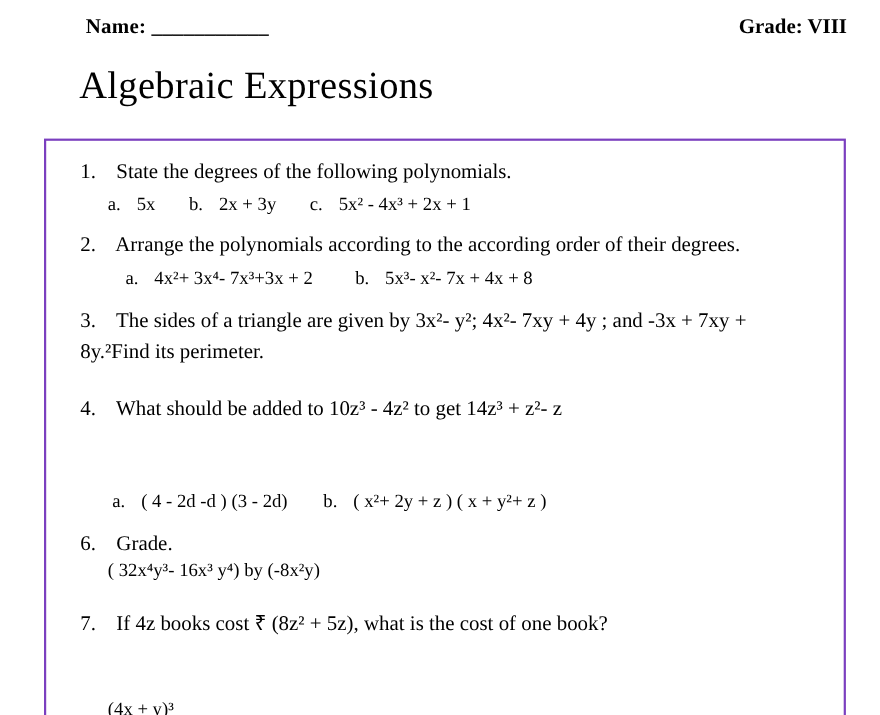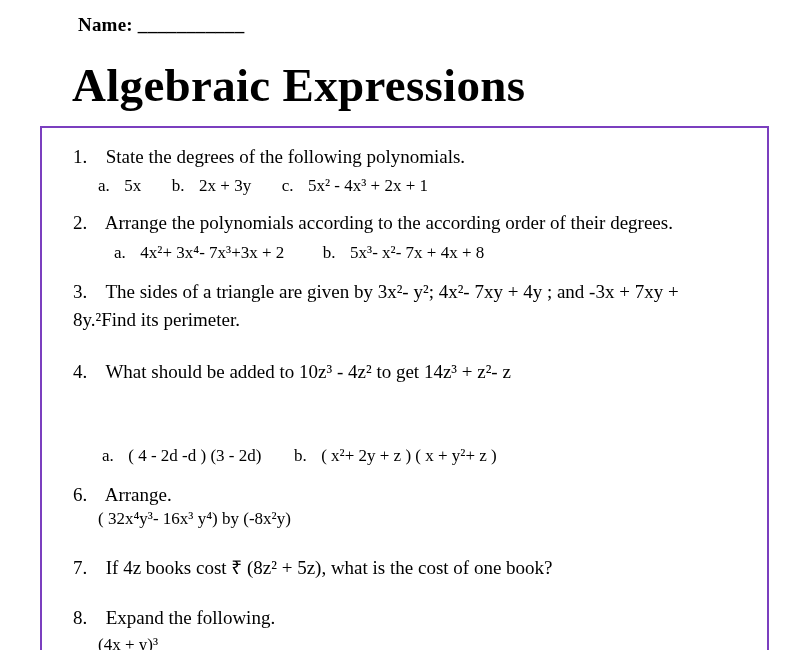--- a/index.html
+++ b/index.html
@@ -40,22 +40,22 @@
     position: absolute;
     right: 30px;
     top: 0;
     font-size: 19px;
     font-weight: bold;
   }
   .title {
     position: absolute;
     left: 72px;
     top: 58px;
-    font-size: 47px;
-    font-weight: bold;
+    font-size: 35px;
+    font-weight: normal;
     letter-spacing: 0.3px;
   }
   .box {
     position: absolute;
     left: 40px;
     top: 126px;
     width: 729px;
     height: 540px;
     border: 2px solid #7B3FBF;
     box-sizing: border-box;
@@ -83,20 +83,21 @@
     white-space: nowrap;
   }
 </style>
 </head>
 <body>
 
 <div class="page">
 
   <div class="header-row">
     <div class="name-label">Name: ___________</div>
+    <div class="grade-label">Grade: VIII</div>
   </div>
 
   <div class="title">Algebraic Expressions</div>
 
   <div class="box">
 
     <div class="q" style="left:31px; top:17px;">
       <span class="num">1.</span>
       <span style="display:inline-block; width:9px;"></span>
       <span>State the degrees of the following polynomials.</span>
@@ -151,35 +152,30 @@
       <span>( 4 - 2d -d ) (3 - 2d)</span>
       <span style="display:inline-block; width:24px;"></span>
       <span>b.</span>
       <span style="display:inline-block; width:6px;"></span>
       <span>( x²+ 2y + z ) ( x + y²+ z )</span>
     </div>
 
     <div class="q" style="left:31px; top:355px;">
       <span class="num">6.</span>
       <span style="display:inline-block; width:9px;"></span>
-      <span>Arrange.</span>
+      <span>Grade.</span>
     </div>
     <div class="sub" style="left:56px; top:381px;">
       <span>( 32x⁴y³- 16x³ y⁴) by (-8x²y)</span>
     </div>
 
     <div class="q" style="left:31px; top:428px;">
       <span class="num">7.</span>
       <span style="display:inline-block; width:9px;"></span>
       <span>If 4z books cost ₹ (8z² + 5z), what is the cost of one book?</span>
     </div>
 
-    <div class="q" style="left:31px; top:478px;">
-      <span class="num">8.</span>
-      <span style="display:inline-block; width:9px;"></span>
-      <span>Expand the following.</span>
-    </div>
     <div class="sub" style="left:56px; top:507px;">
       <span>(4x + y)³</span>
     </div>
 
   </div>
 </div>
 
 </body></html>

